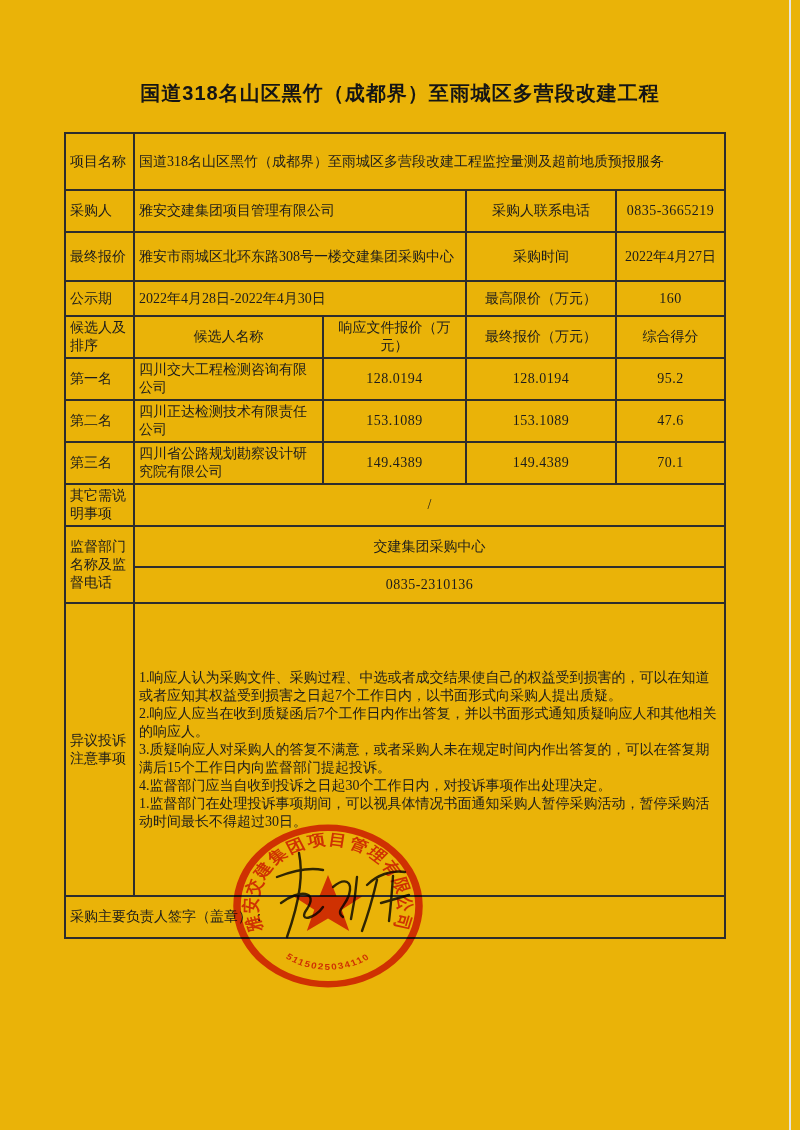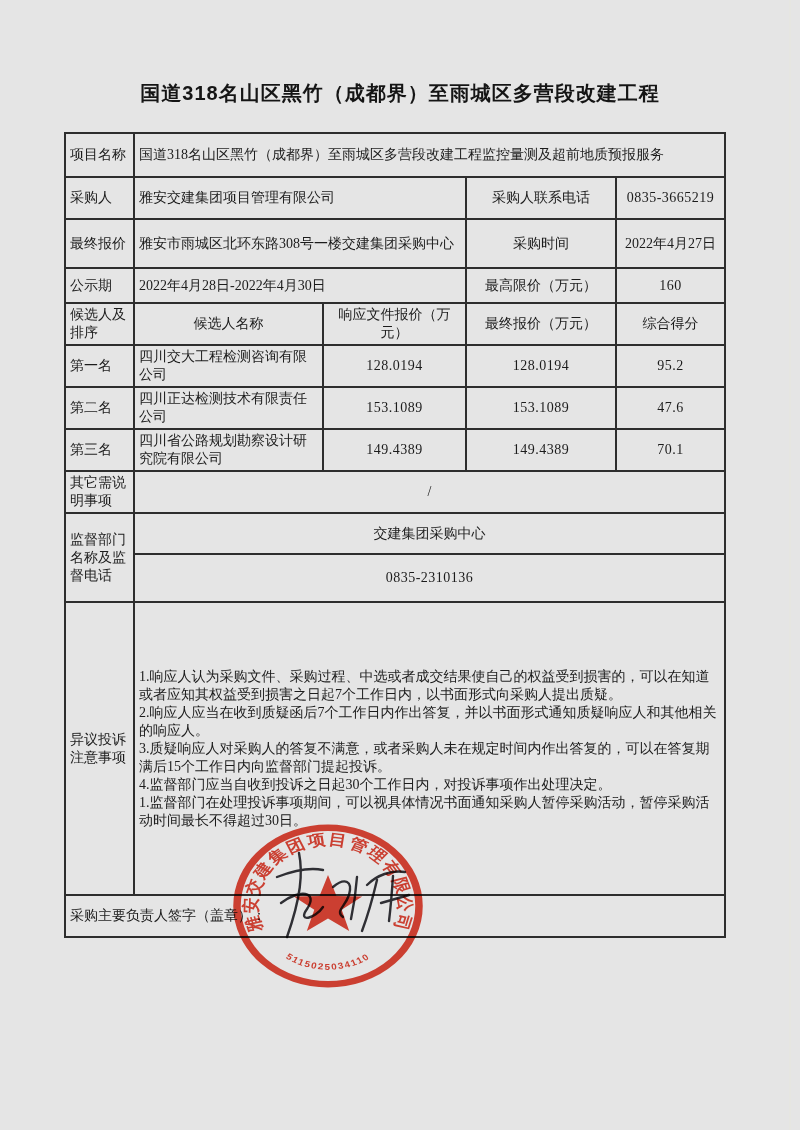--- a/index.html
+++ b/index.html
@@ -1,19 +1,19 @@
 <!DOCTYPE html>
 <html><head>
 <meta charset="utf-8">
 <style>
   html,body { margin:0; padding:0; }
   .page {
     position:relative;
     width:800px; height:1130px;
-    background:#e5e5e5;
+    background:#eab308;
     font-family:"Liberation Serif", serif;
     color:#1c1c1c;
     overflow:hidden;
   }
   .scan-edge {
     position:absolute; top:0; left:789px; width:2px; height:1130px;
     background:#e6e6e1;
   }
   .doc-title {
     position:absolute; top:81px; left:0; width:100%;
@@ -31,24 +31,24 @@
     border:2px solid #2d2d2d;
     font-size:14px; line-height:18px;
     padding:2px 4px;
     vertical-align:middle;
     word-break:break-all;
   }
   td.lab { text-align:left; padding-left:4px; }
   td.ctr { text-align:center; }
   td.lft { text-align:left; padding-left:5px; }
   td.num { text-align:center; font-size:14.5px; letter-spacing:0.5px; }
-  tr.r1  { height:44px; } tr.r2  { height:42px; } tr.r3  { height:49px; }
+  tr.r1  { height:57px; } tr.r2  { height:42px; } tr.r3  { height:49px; }
   tr.r4  { height:35px; } tr.r5  { height:38px; } tr.r6  { height:41px; }
   tr.r7  { height:42px; } tr.r8  { height:39px;padding-left:28px; } tr.r9  { height:40px; }
-  tr.r10 { height:41px;margin-left:44px; } tr.r11 { height:48px;border-radius:17px; } tr.r12 { height:293px; }
+  tr.r10 { height:41px;margin-left:44px; } tr.r11 { height:36px;border-radius:17px; } tr.r12 { height:293px; }
   tr.r13 { height:42px; }
   td.bigtext { padding:10px 8px 10px 6px; font-size:14.5px; line-height:22.5px; vertical-align:middle; }
   td.bigtext .citem { text-align:left; }
   .seal {
     position:absolute; left:228px; top:820px;
     width:200px; height:172px;
     mix-blend-mode:multiply; opacity:0.9;
   }
   .signature {
     position:absolute; left:265px; top:845px;

